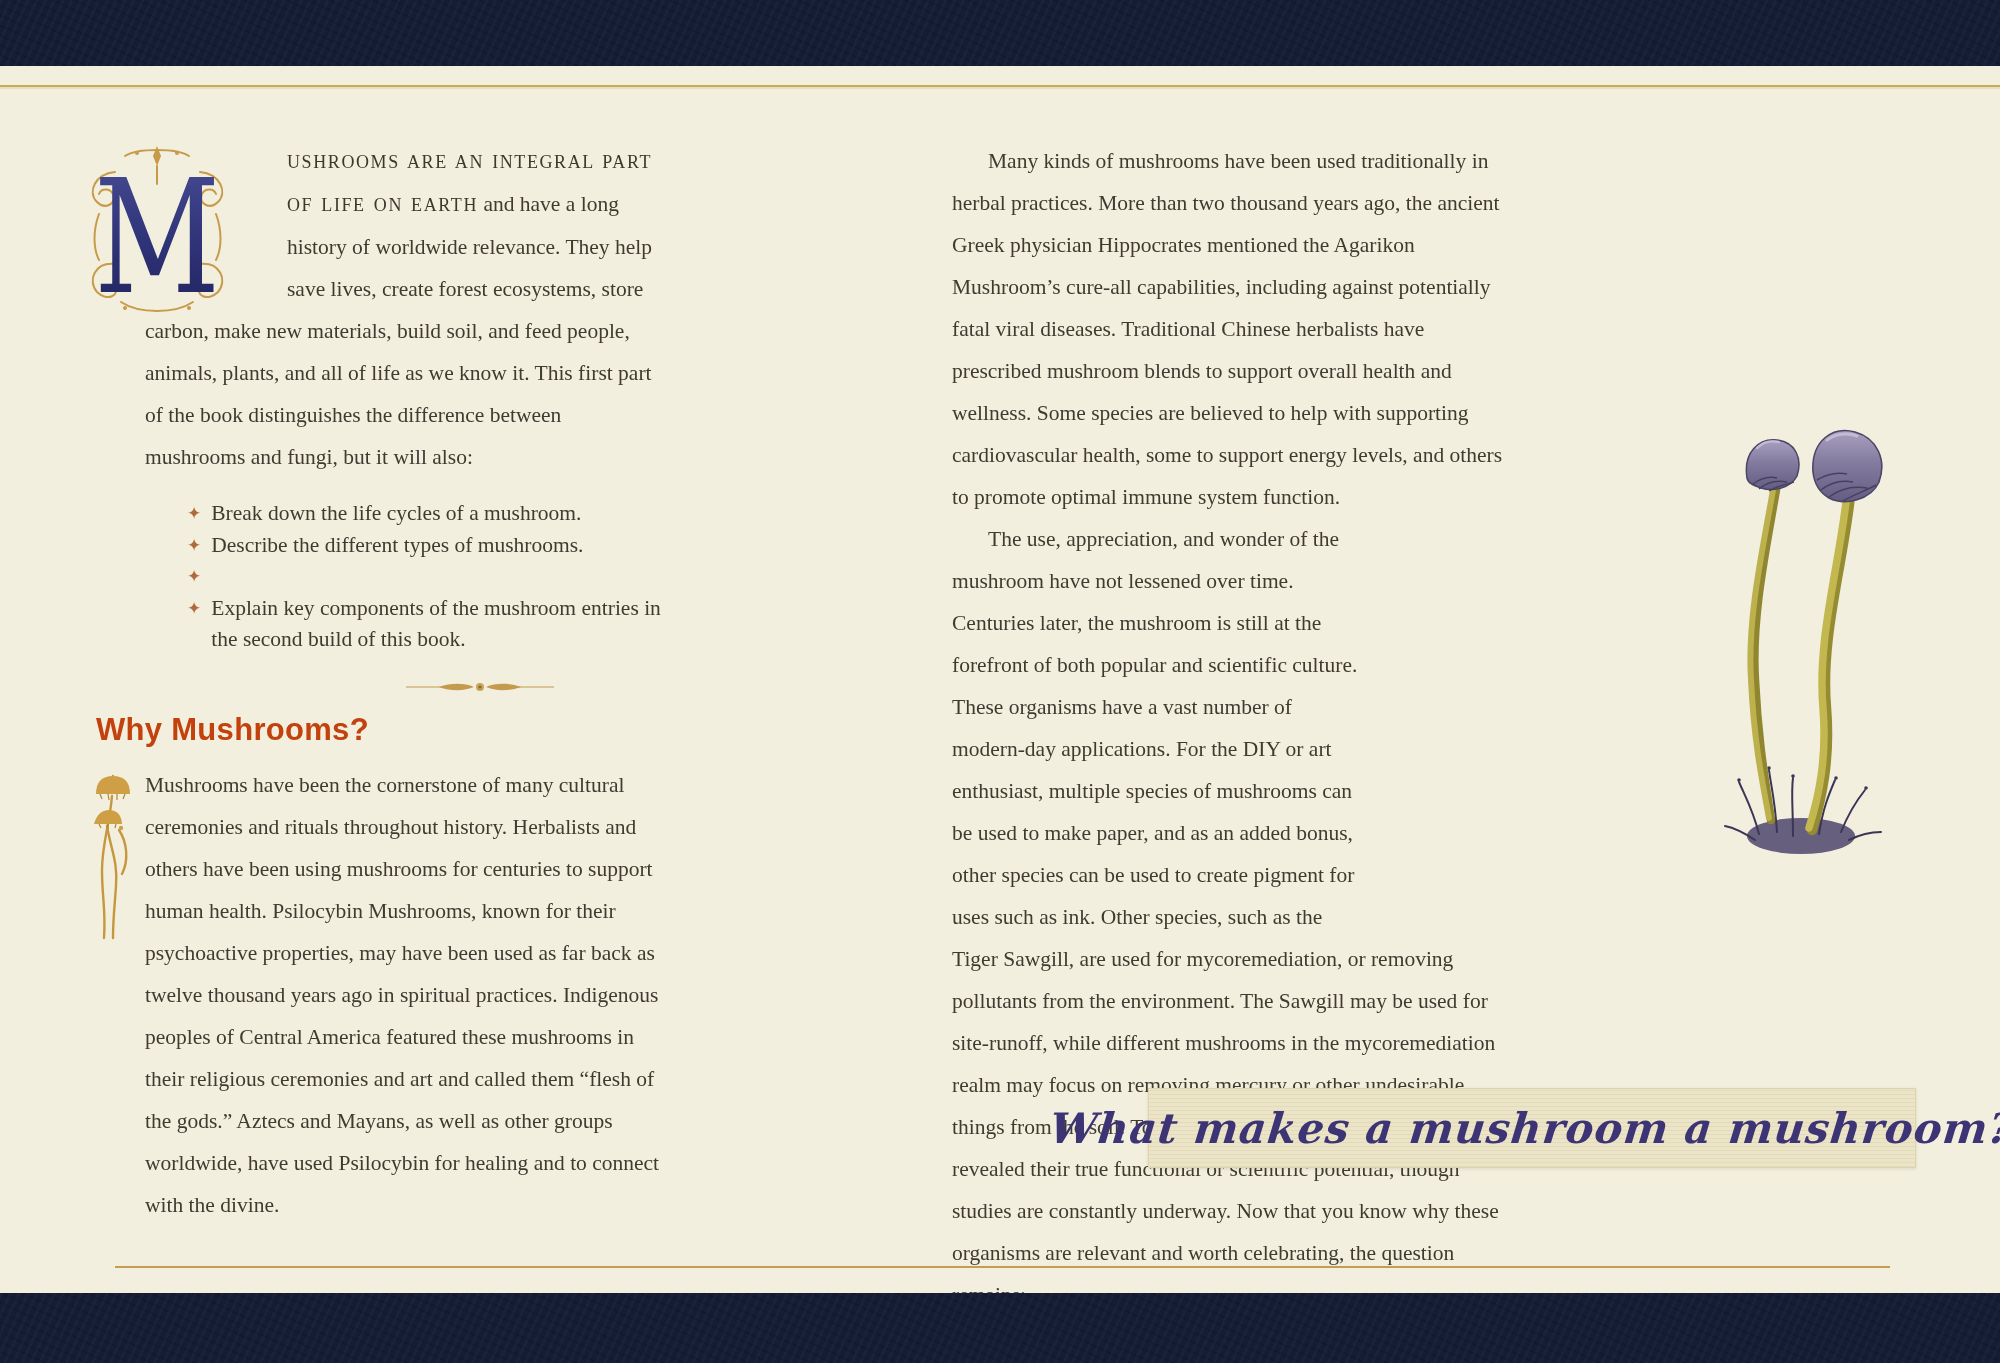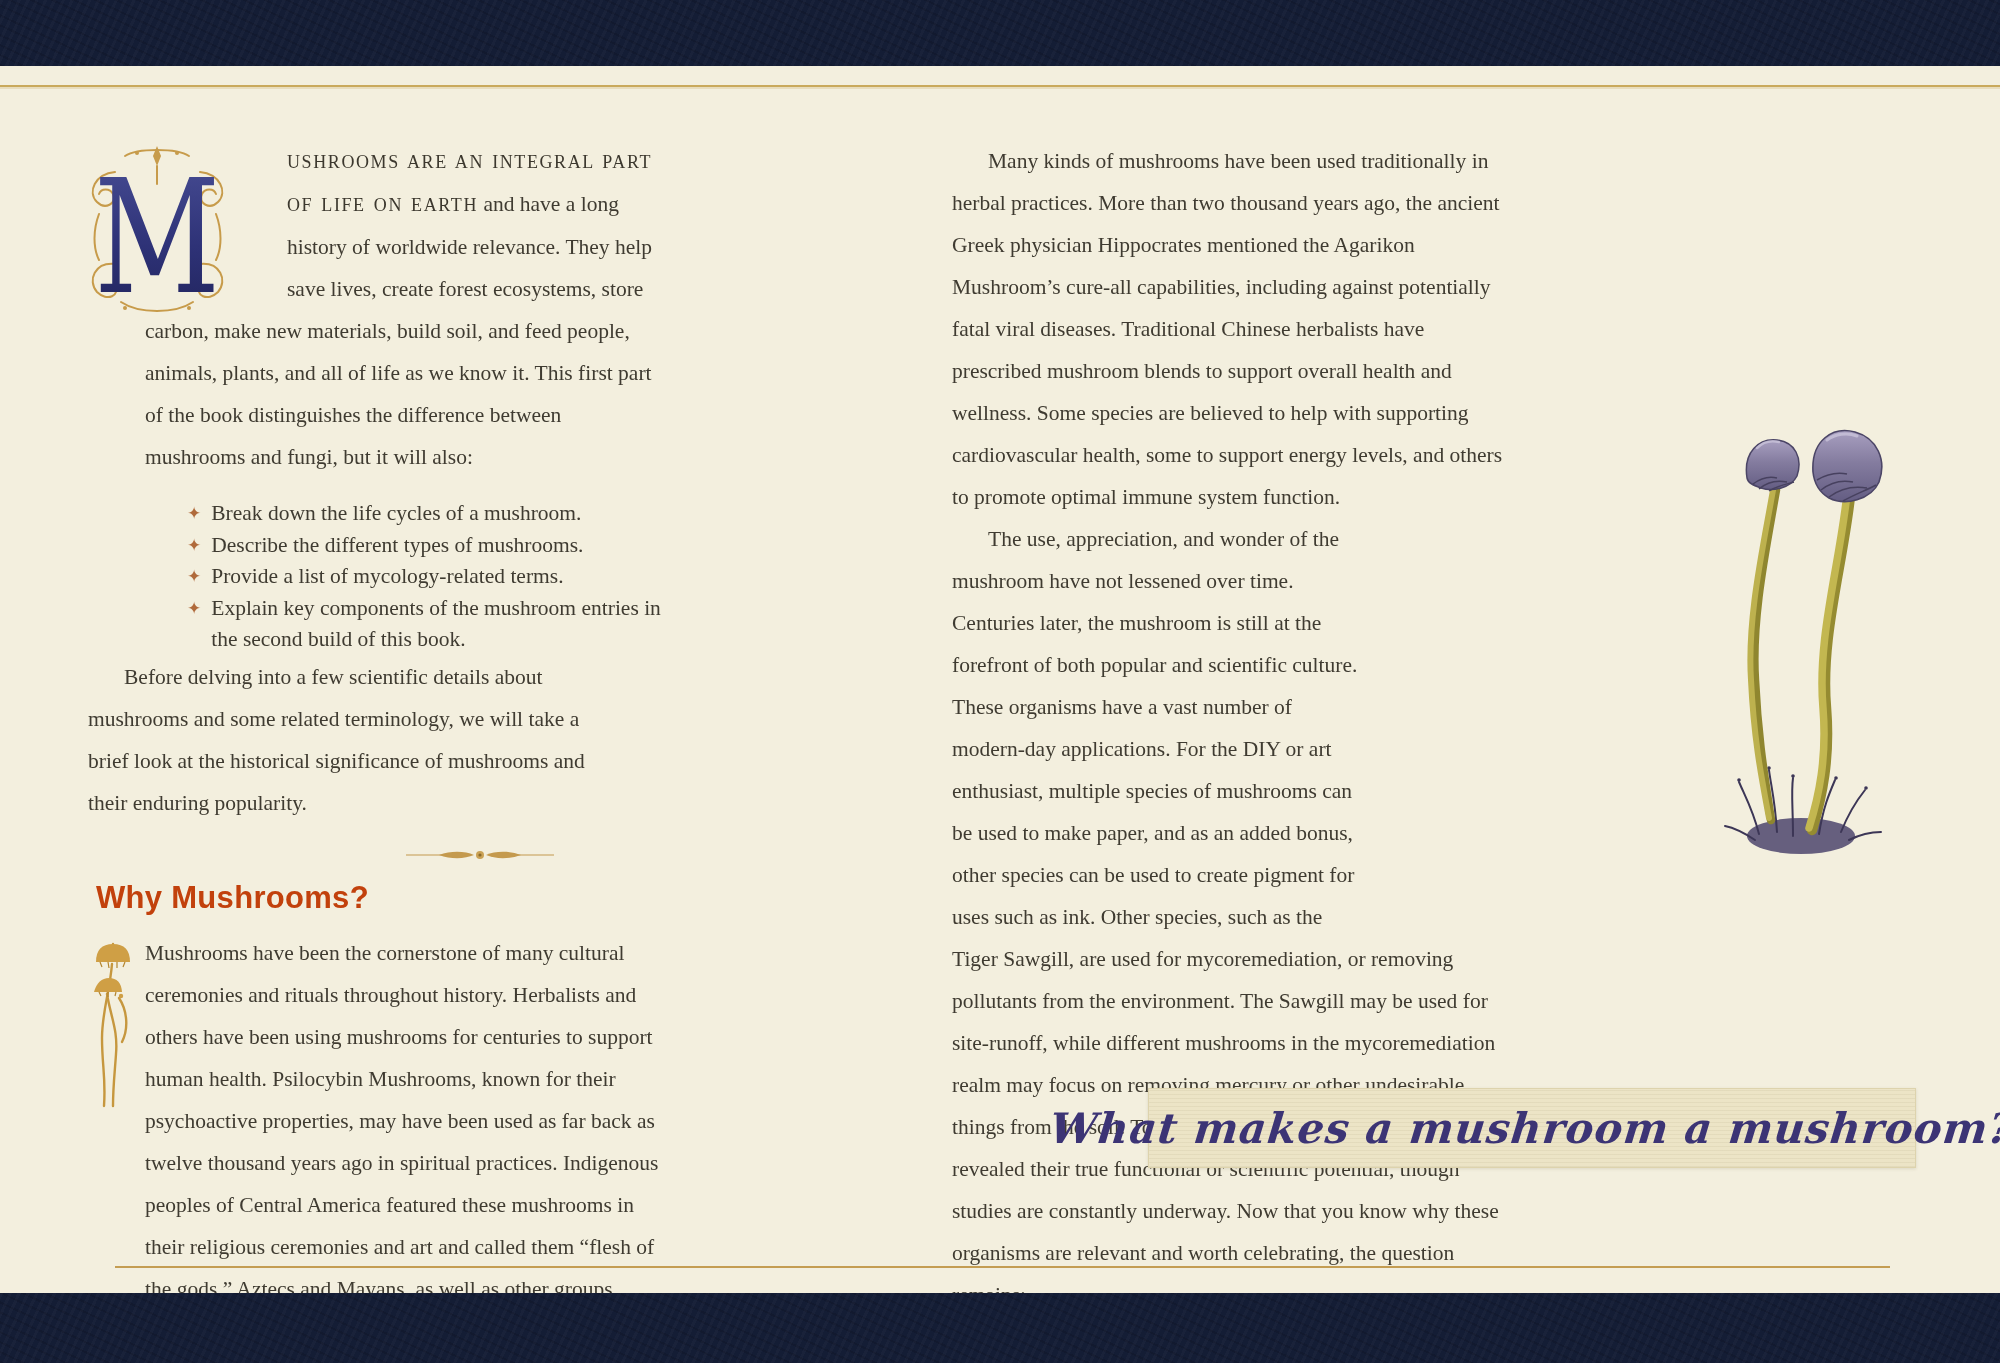--- a/index.html
+++ b/index.html
@@ -113,29 +113,27 @@
       <li>
         <span class="bullet-star">✦</span>
         <span>Break down the life cycles of a mushroom.</span>
       </li>
       <li>
         <span class="bullet-star">✦</span>
         <span>Describe the different types of mushrooms.</span>
       </li>
       <li>
         <span class="bullet-star">✦</span>
-        <span>Provide a list of mycology-related terms.</span>
       </li>
       <li>
         <span class="bullet-star">✦</span>
         <span>Explain key components of the mushroom entries in the second build of this book.</span>
       </li>
     </ul>
 
-    <p class="body indent para2">Before delving into a few scientific details about mushrooms and some related terminology, we will take a brief look at the historical significance of mushrooms and their enduring popularity.</p>
 
     <div class="divider">
       <svg width="150" height="14" viewBox="0 0 150 14">
         <g fill="#c49a4e" stroke="#c49a4e">
           <line x1="1" y1="7" x2="60" y2="7" stroke-width="1.2"></line>
           <path d="M34,7 C46,2.5 60,3 69,7 C60,11 46,11.5 34,7 Z" stroke="none"></path>
           <circle cx="75" cy="7" r="4" stroke="none" fill="#caa256"></circle>
           <circle cx="75" cy="7" r="1.6" fill="#8a6a2c" stroke="none"></circle>
           <path d="M116,7 C104,2.5 90,3 81,7 C90,11 104,11.5 116,7 Z" stroke="none"></path>
           <line x1="90" y1="7" x2="149" y2="7" stroke-width="1.2"></line>

